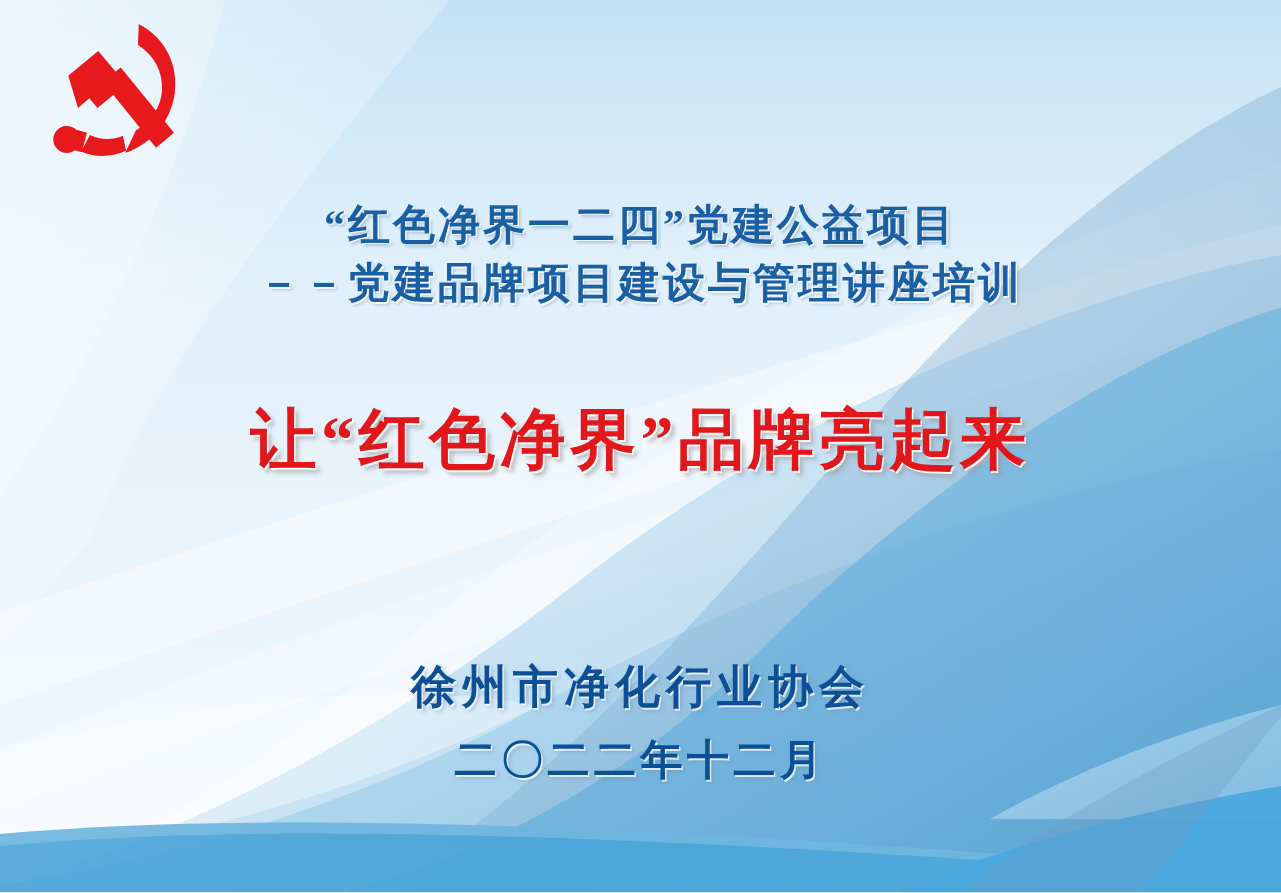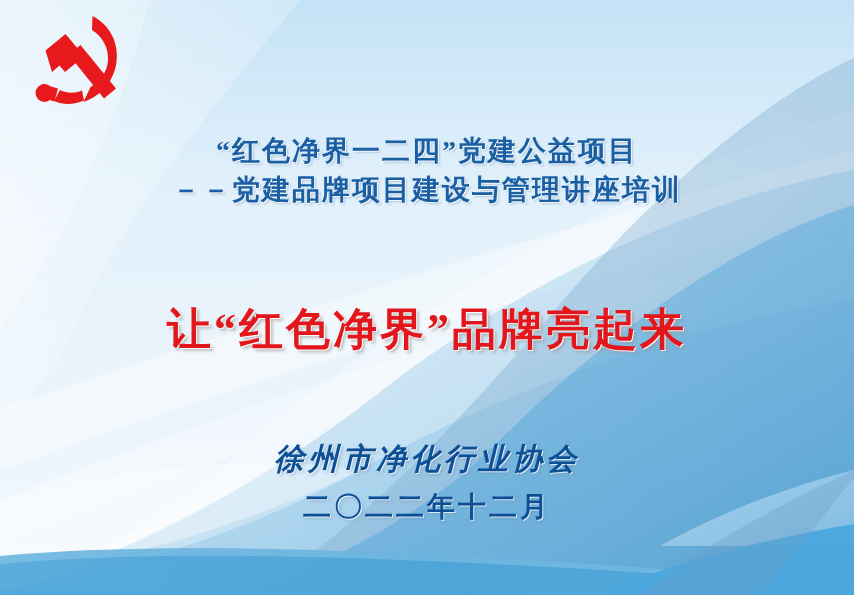--- a/index.html
+++ b/index.html
@@ -77,26 +77,24 @@
   #main-title {
     font-family: "Liberation Serif", "DejaVu Serif", serif;
     font-weight: bold;
     font-size: 44px;
     line-height: 56px;
     letter-spacing: 3px;
     color: #e3161c;
     text-shadow: 1px 1px 0 rgba(255,255,255,0.9),
                  3px 3px 3px rgba(150,150,150,0.55);
     white-space: nowrap;
-    margin-top: 36px;
   }
 
   #org-block {
     top: 439px;
-    font-style: italic;
   }
   #org-name {
     font-family: "Liberation Sans", "DejaVu Sans", sans-serif;
     font-weight: bold;
     font-size: 30px;
     line-height: 40px;
     letter-spacing: 4px;
     color: #0d4f96;
     text-shadow: 1px 1px 0 rgba(255,255,255,0.75),
                  2px 2px 3px rgba(110,145,180,0.5);

